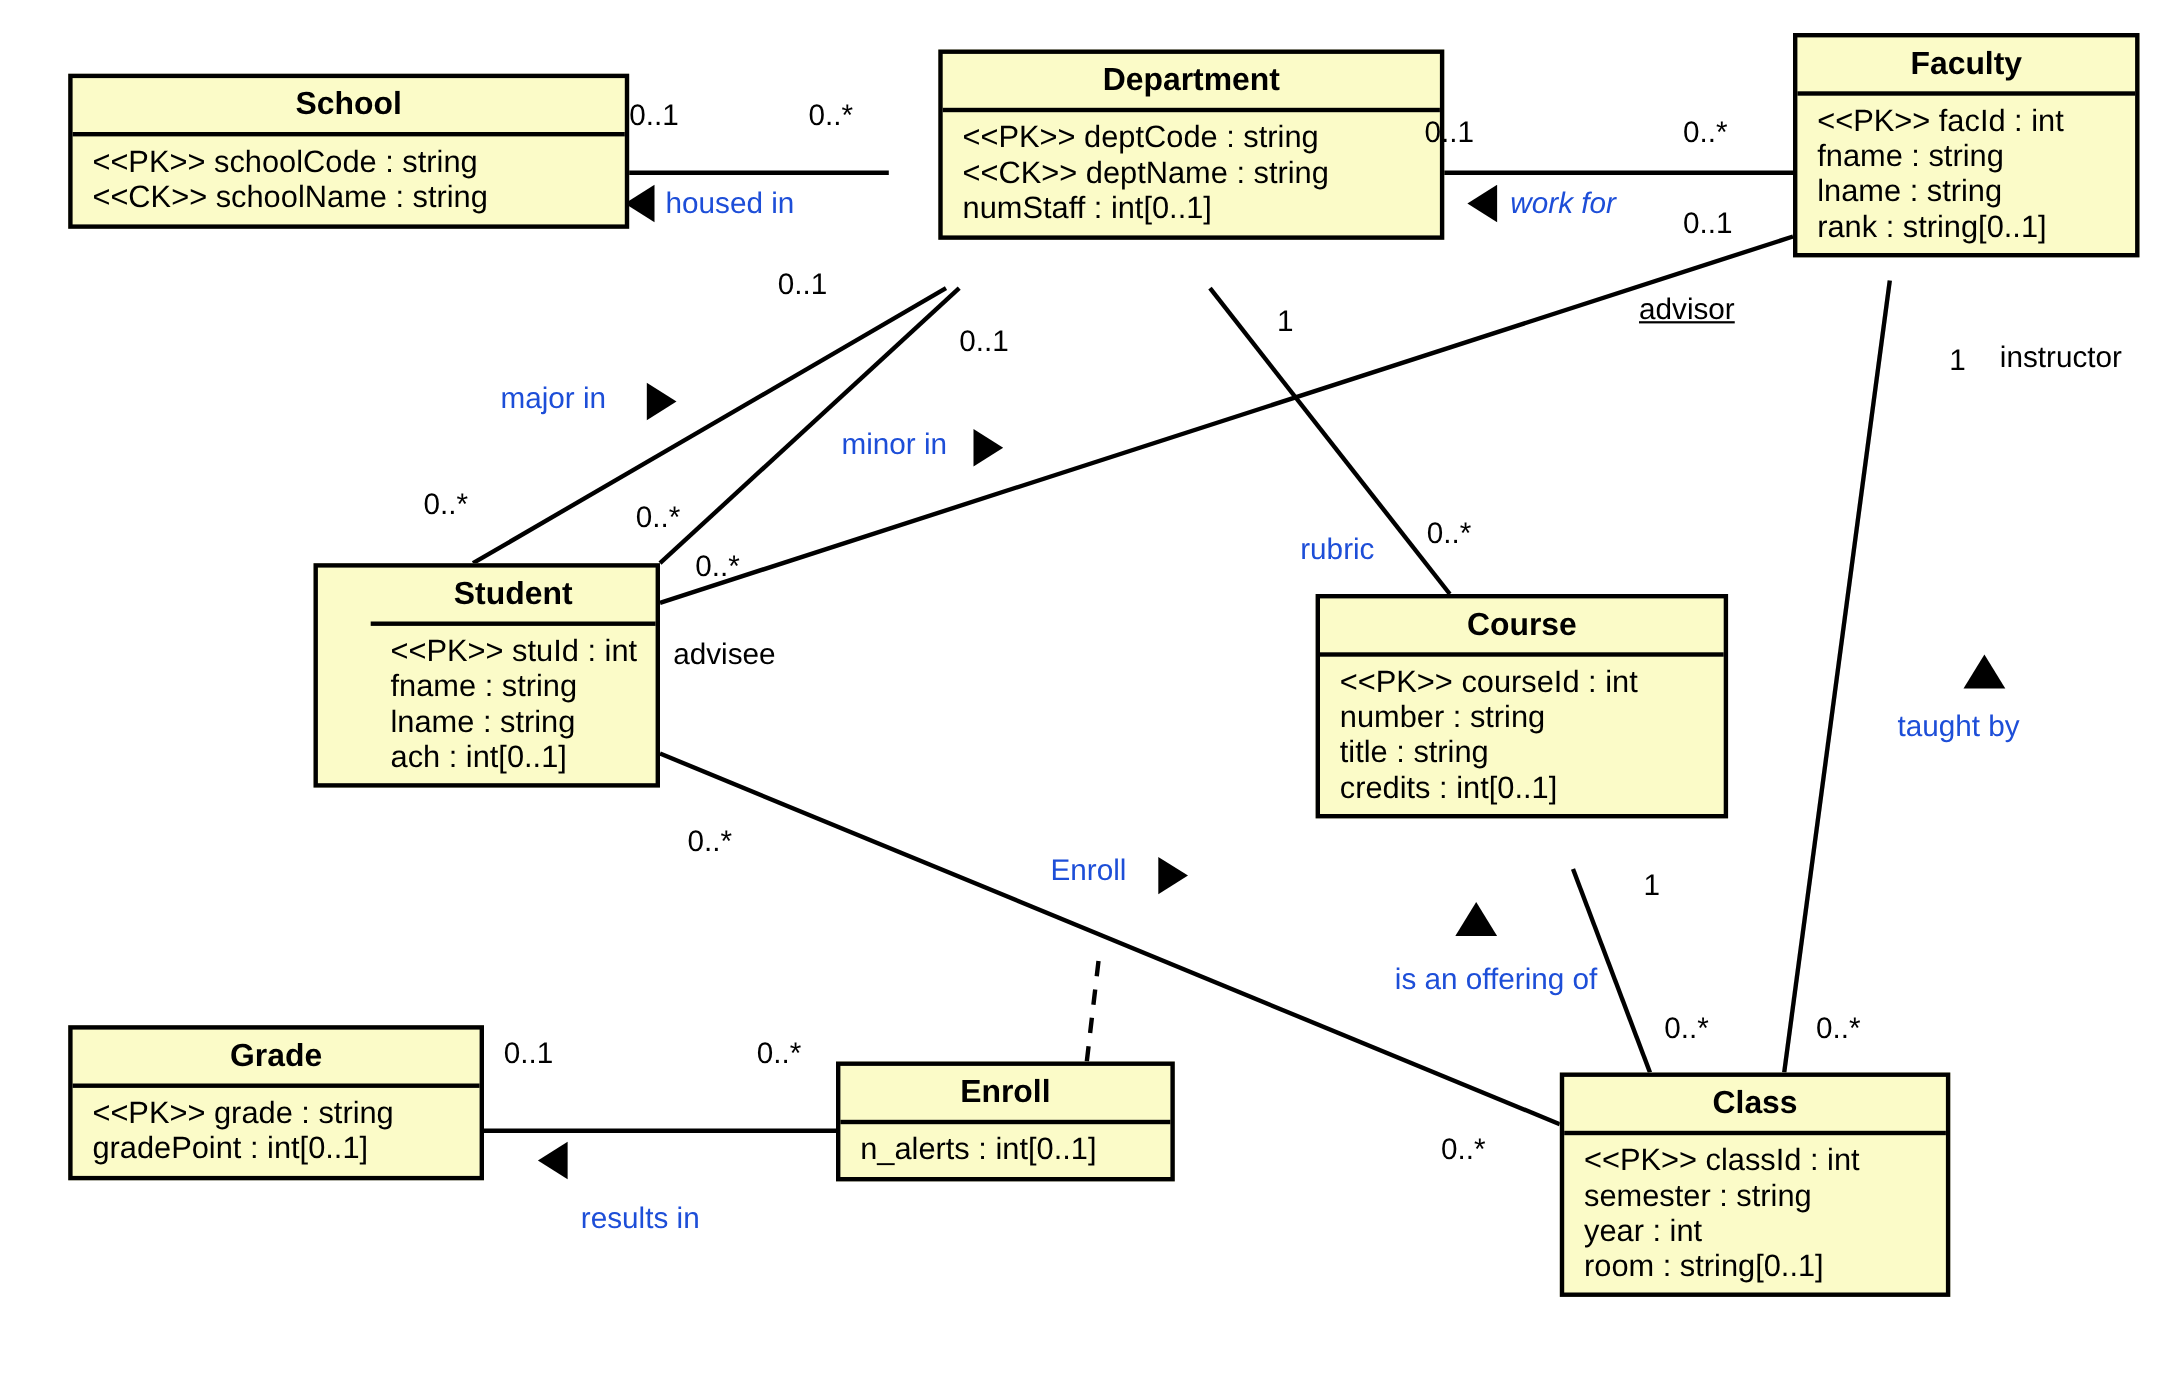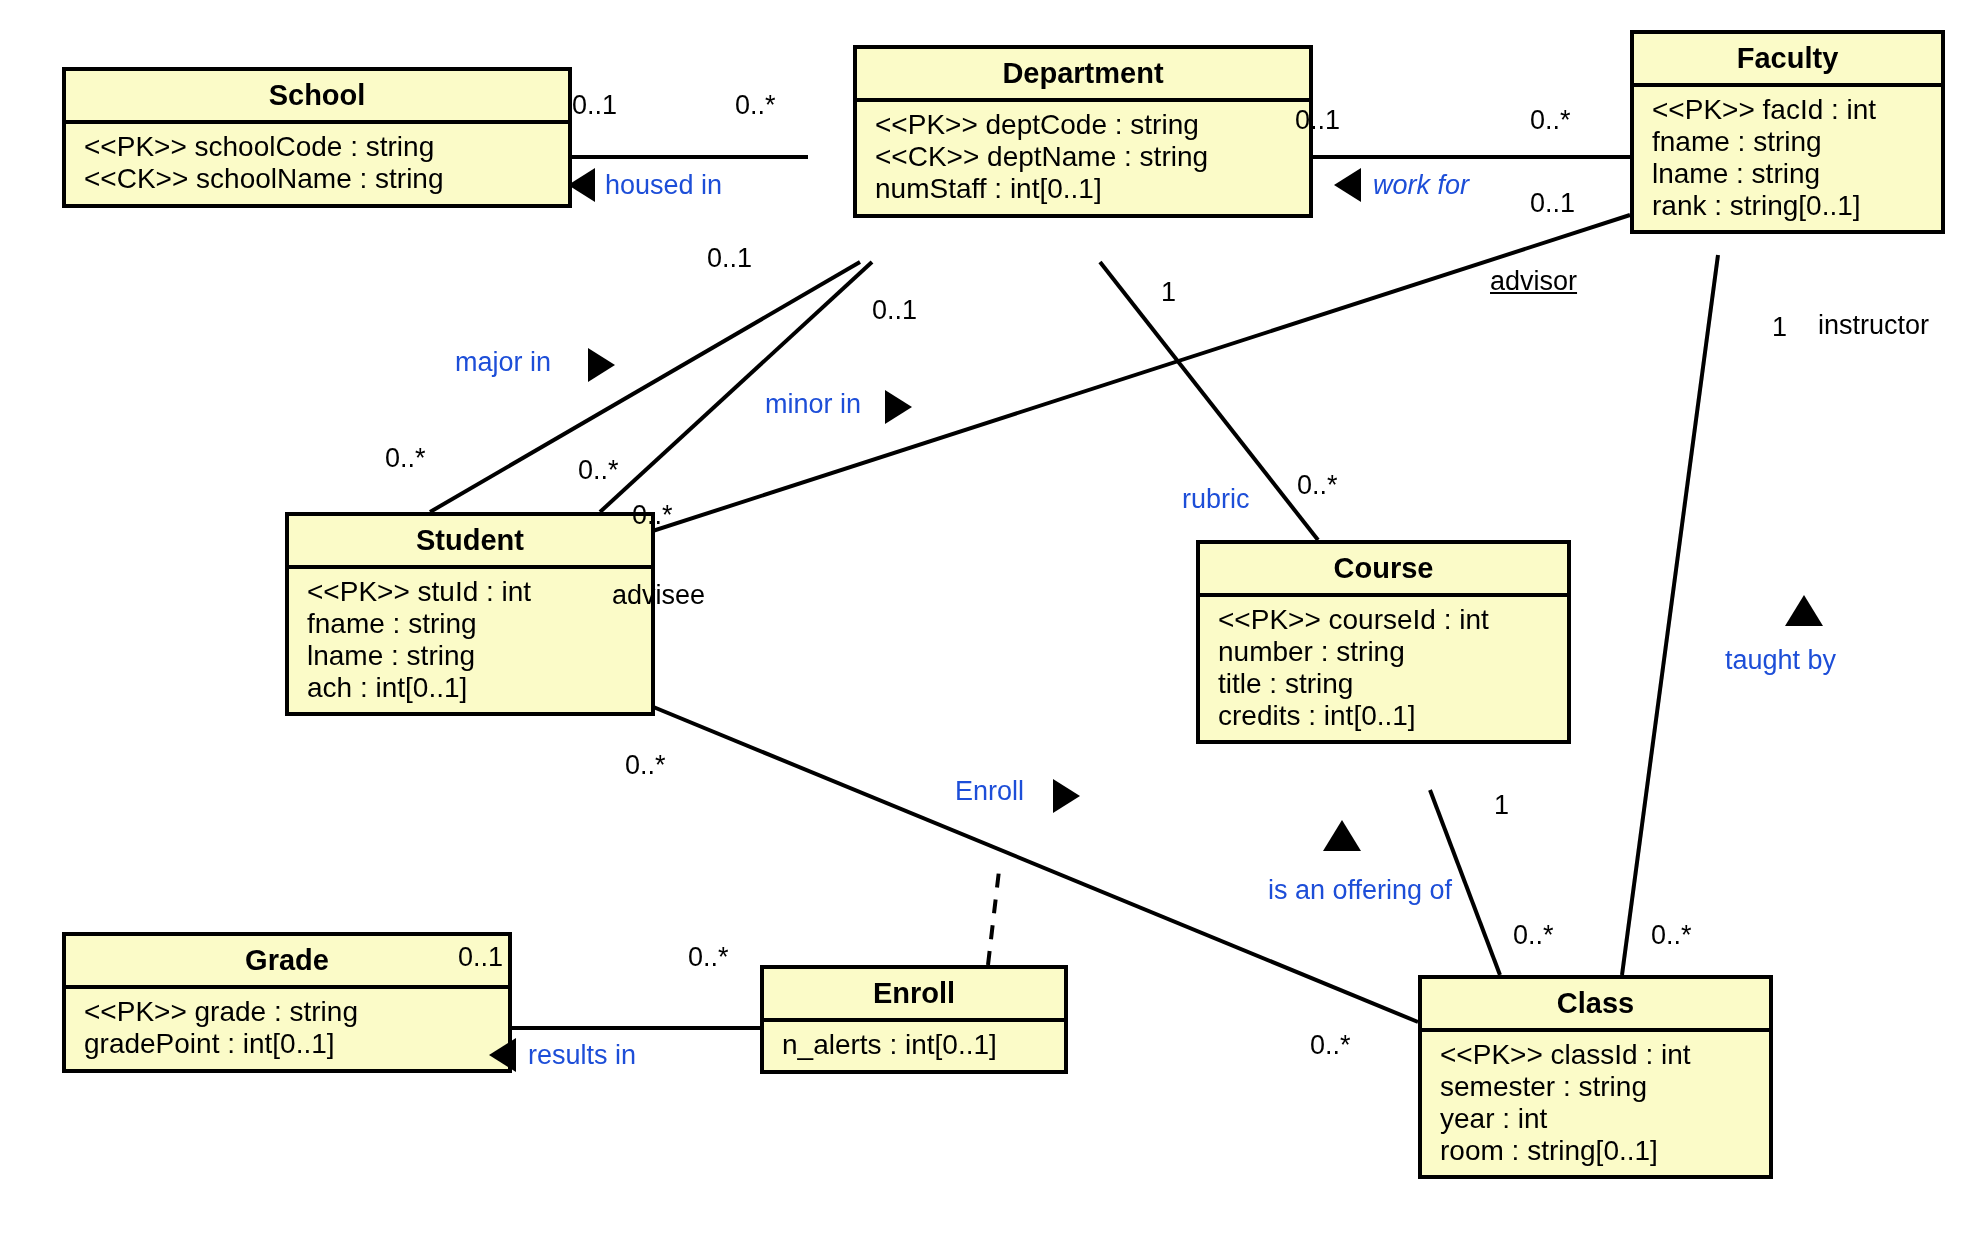--- a/index.html
+++ b/index.html
@@ -147,21 +147,21 @@
   <div class="uml-class" style="left:1630px; top:30px; width:315px;">
     <div class="cls-name">Faculty</div>
     <div class="cls-attrs">
       <div class="attr">&lt;&lt;PK&gt;&gt; facId : int</div>
       <div class="attr">fname : string</div>
       <div class="attr">lname : string</div>
       <div class="attr">rank : string[0..1]</div>
     </div>
   </div>
 
-  <div class="uml-class" style="left:285px; top:512px; width:370px;">
+  <div class="uml-class" style="left:285px; top:512px; width:315px;padding-left:48px;">
     <div class="cls-name">Student</div>
     <div class="cls-attrs">
       <div class="attr">&lt;&lt;PK&gt;&gt; stuId : int</div>
       <div class="attr">fname : string</div>
       <div class="attr">lname : string</div>
       <div class="attr">ach : int[0..1]</div>
     </div>
   </div>
 
   <div class="uml-class" style="left:1196px; top:540px; width:375px;">
@@ -177,21 +177,21 @@
   <div class="uml-class" style="left:1418px; top:975px; width:355px;">
     <div class="cls-name">Class</div>
     <div class="cls-attrs">
       <div class="attr">&lt;&lt;PK&gt;&gt; classId : int</div>
       <div class="attr">semester : string</div>
       <div class="attr">year : int</div>
       <div class="attr">room : string[0..1]</div>
     </div>
   </div>
 
-  <div class="uml-class" style="left:62px; top:932px; width:450px;">
+  <div class="uml-class" style="left:62px; top:932px; width:378px;">
     <div class="cls-name">Grade</div>
     <div class="cls-attrs">
       <div class="attr">&lt;&lt;PK&gt;&gt; grade : string</div>
       <div class="attr">gradePoint : int[0..1]</div>
     </div>
   </div>
 
   <div class="uml-class" style="left:760px; top:965px; width:308px;">
     <div class="cls-name">Enroll</div>
     <div class="cls-attrs">
@@ -250,15 +250,15 @@
   <div class="tri tri-up" style="left:1785px; top:595px;"></div>
   <div class="lbl" style="left:1725px; top:645px;">taught by</div>
 
   <div class="tri tri-up" style="left:1323px; top:820px;"></div>
   <div class="lbl" style="left:1268px; top:875px;">is an offering of</div>
 
   <div class="lbl" style="left:955px; top:776px;">Enroll</div>
   <div class="tri tri-right" style="left:1053px; top:779px;"></div>
 
   <div class="tri tri-left" style="left:489px; top:1038px;"></div>
-  <div class="lbl" style="left:528px; top:1040px;text-align:right;">results in</div>
+  <div class="lbl" style="left:528px; top:1092px;text-align:right;">results in</div>
 
 </div>
 
 </body></html>

